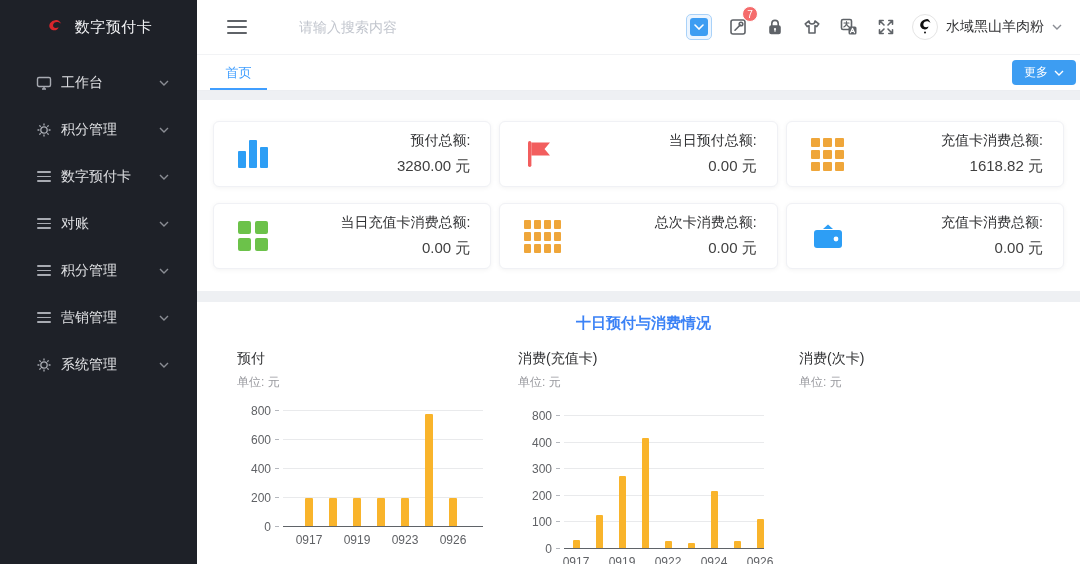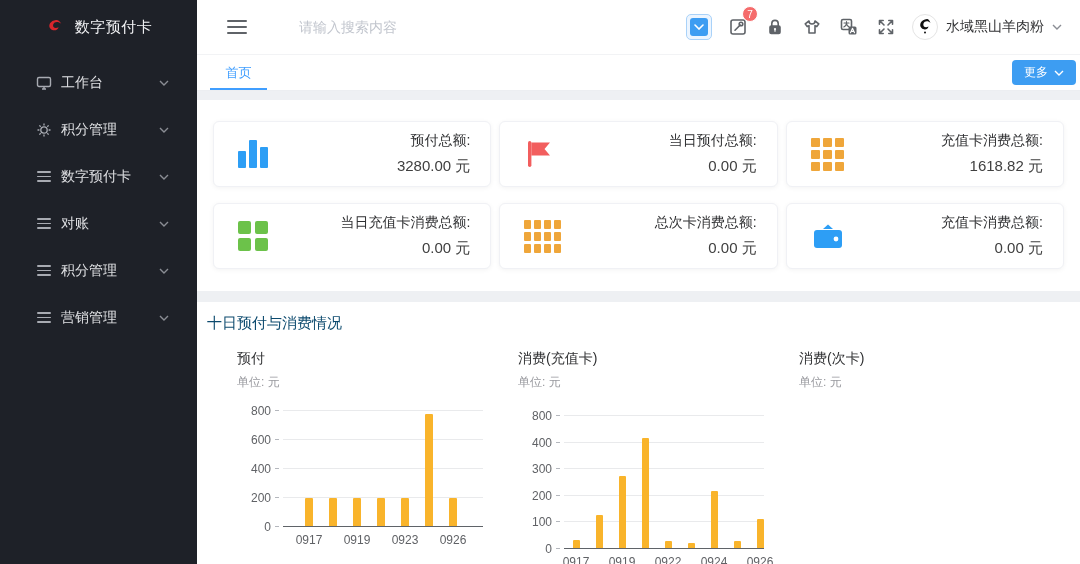--- a/index.html
+++ b/index.html
@@ -54,21 +54,21 @@
   .barchart-icon { display:flex; align-items:flex-end; gap:3px; height:28px; }
   .barchart-icon i { width:8px; background:#2d9ef5; border-radius:1px; }
   .grid-icon { display:grid; gap:3px; }
   .grid-icon i { background:#efa63a; border-radius:1px; }
   .grid3 { grid-template-columns:repeat(3,9px); grid-auto-rows:9px; }
   .grid4 { grid-template-columns:repeat(4,7px); grid-auto-rows:9px; }
   .grid2 { grid-template-columns:repeat(2,13px); grid-auto-rows:13px; gap:4px; }
   .grid2 i { background:#6cc24a; border-radius:2px; }
 
   .panel-charts { margin-top:11px; background:#fff; height:262px; padding:12px 0 0 10px; }
-  .section-title { font-size:15px; font-weight:normal; color:#0c4a6e; }
+  .section-title { font-size:15px; font-weight:bold; color:#3b82f6;text-align:center; }
   .charts-row { margin-left:30px; margin-top:17px; display:flex; }
   .chart-col { width:281px; }
   .chart-title { font-size:14px; font-weight:normal; color:#303133; }
   .chart-sub { font-size:12px; color:#98999e; margin-top:6px; }
   .plot { position:relative; }
   .ytick { position:absolute; left:0; width:34px; text-align:right; font-size:12px; color:#606266; }
   .tickmark { position:absolute; left:38px; width:4px; height:1px; background:#b4b7bd; }
   .gridline { position:absolute; left:46px; height:1px; background:#e9eaec; }
   .axisline { position:absolute; left:46px; height:1px; background:#5f6368; }
   .bar { position:absolute; border-radius:1px 1px 0 0; }
@@ -150,20 +150,32 @@
     </div>
     <div class="menu-item">
       <span class="mi-icon">
           <span class="list-icon">
             <i></i>
             <i></i>
             <i></i>
           </span>
         </span>
       <span class="mi-label">营销管理</span>
+      <svg class="chev" viewBox="0 0 10 6">
+          <polyline points="1,1 5,5 9,1"></polyline>
+        </svg>
+    </div>
+    <div class="menu-item">
+      <span class="mi-icon">
+        <svg class="glyph" width="16" height="16" viewBox="0 0 16 16" fill="none" stroke-width="1.3">
+            <circle cx="8" cy="8" r="3.2"></circle>
+            <path d="M8 1.5V3.4 M8 12.6V14.5 M1.5 8H3.4 M12.6 8H14.5 M3.4 3.4l1.3 1.3 M11.3 11.3l1.3 1.3 M12.6 3.4l-1.3 1.3 M4.7 11.3l-1.3 1.3"></path>
+          </svg>
+      </span>
+      <span class="mi-label">系统管理</span>
       <svg class="chev" viewBox="0 0 10 6">
           <polyline points="1,1 5,5 9,1"></polyline>
         </svg>
     </div>
   </div>
 </div>
 
 <div class="header">
   <div class="hamburger">
       <i></i>

